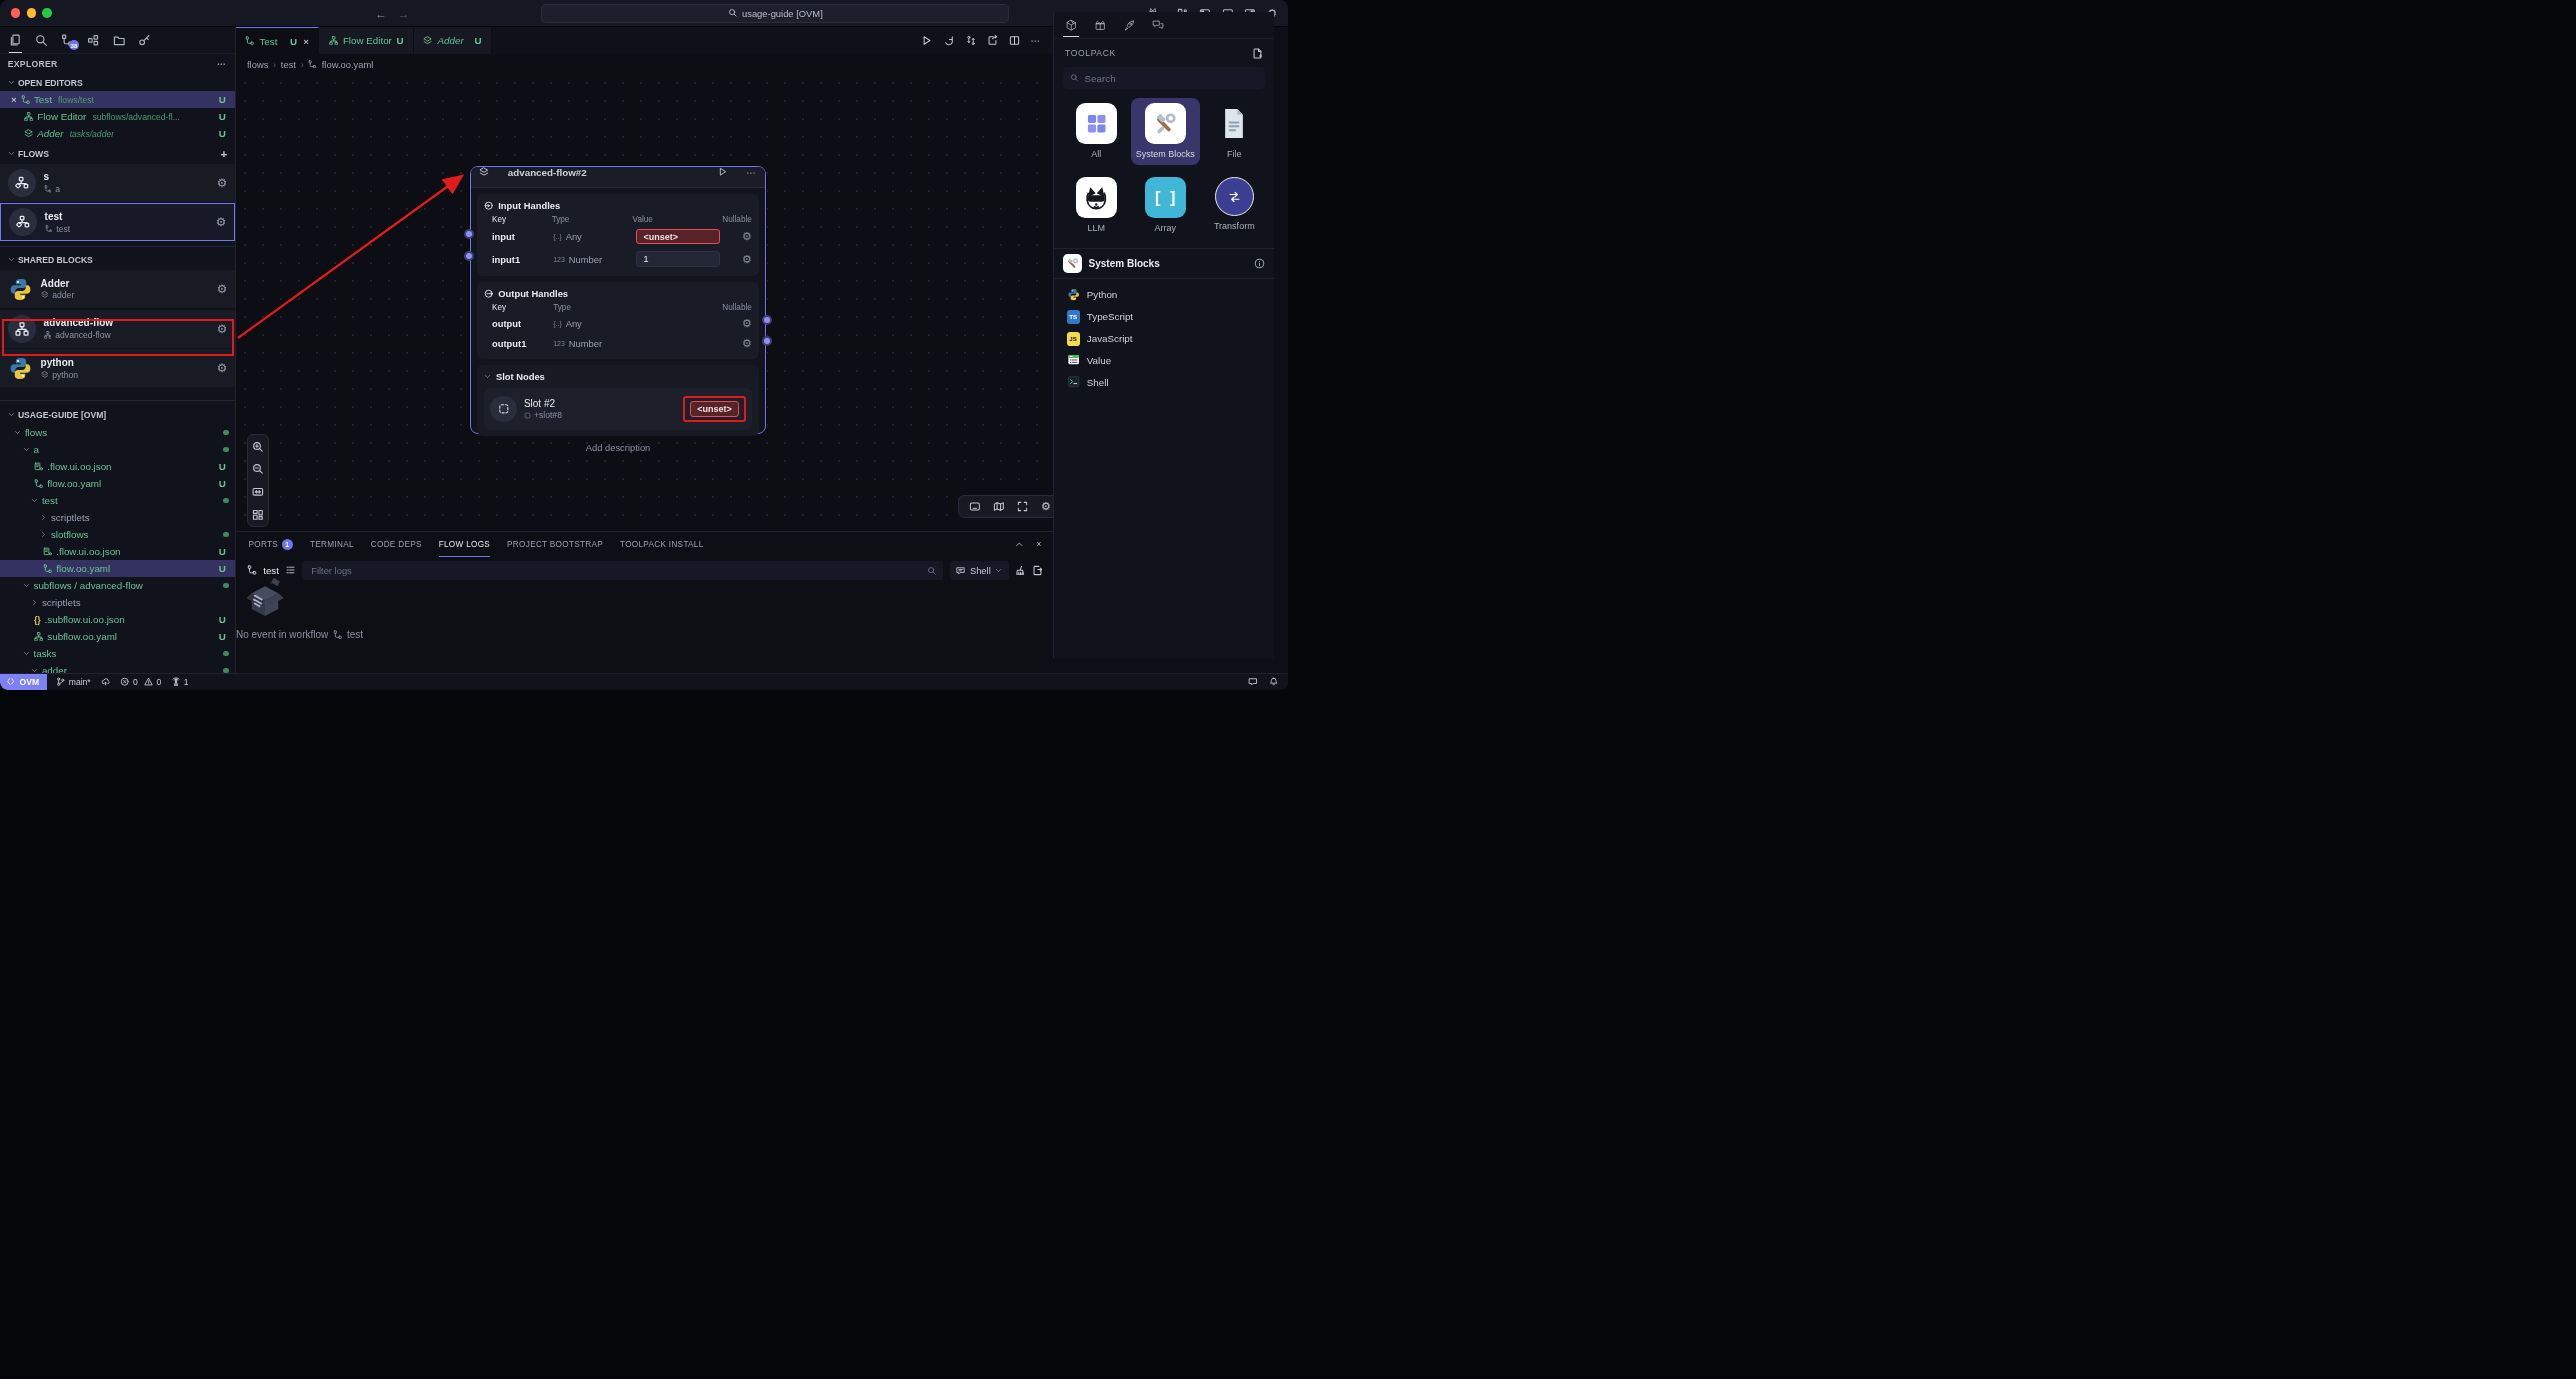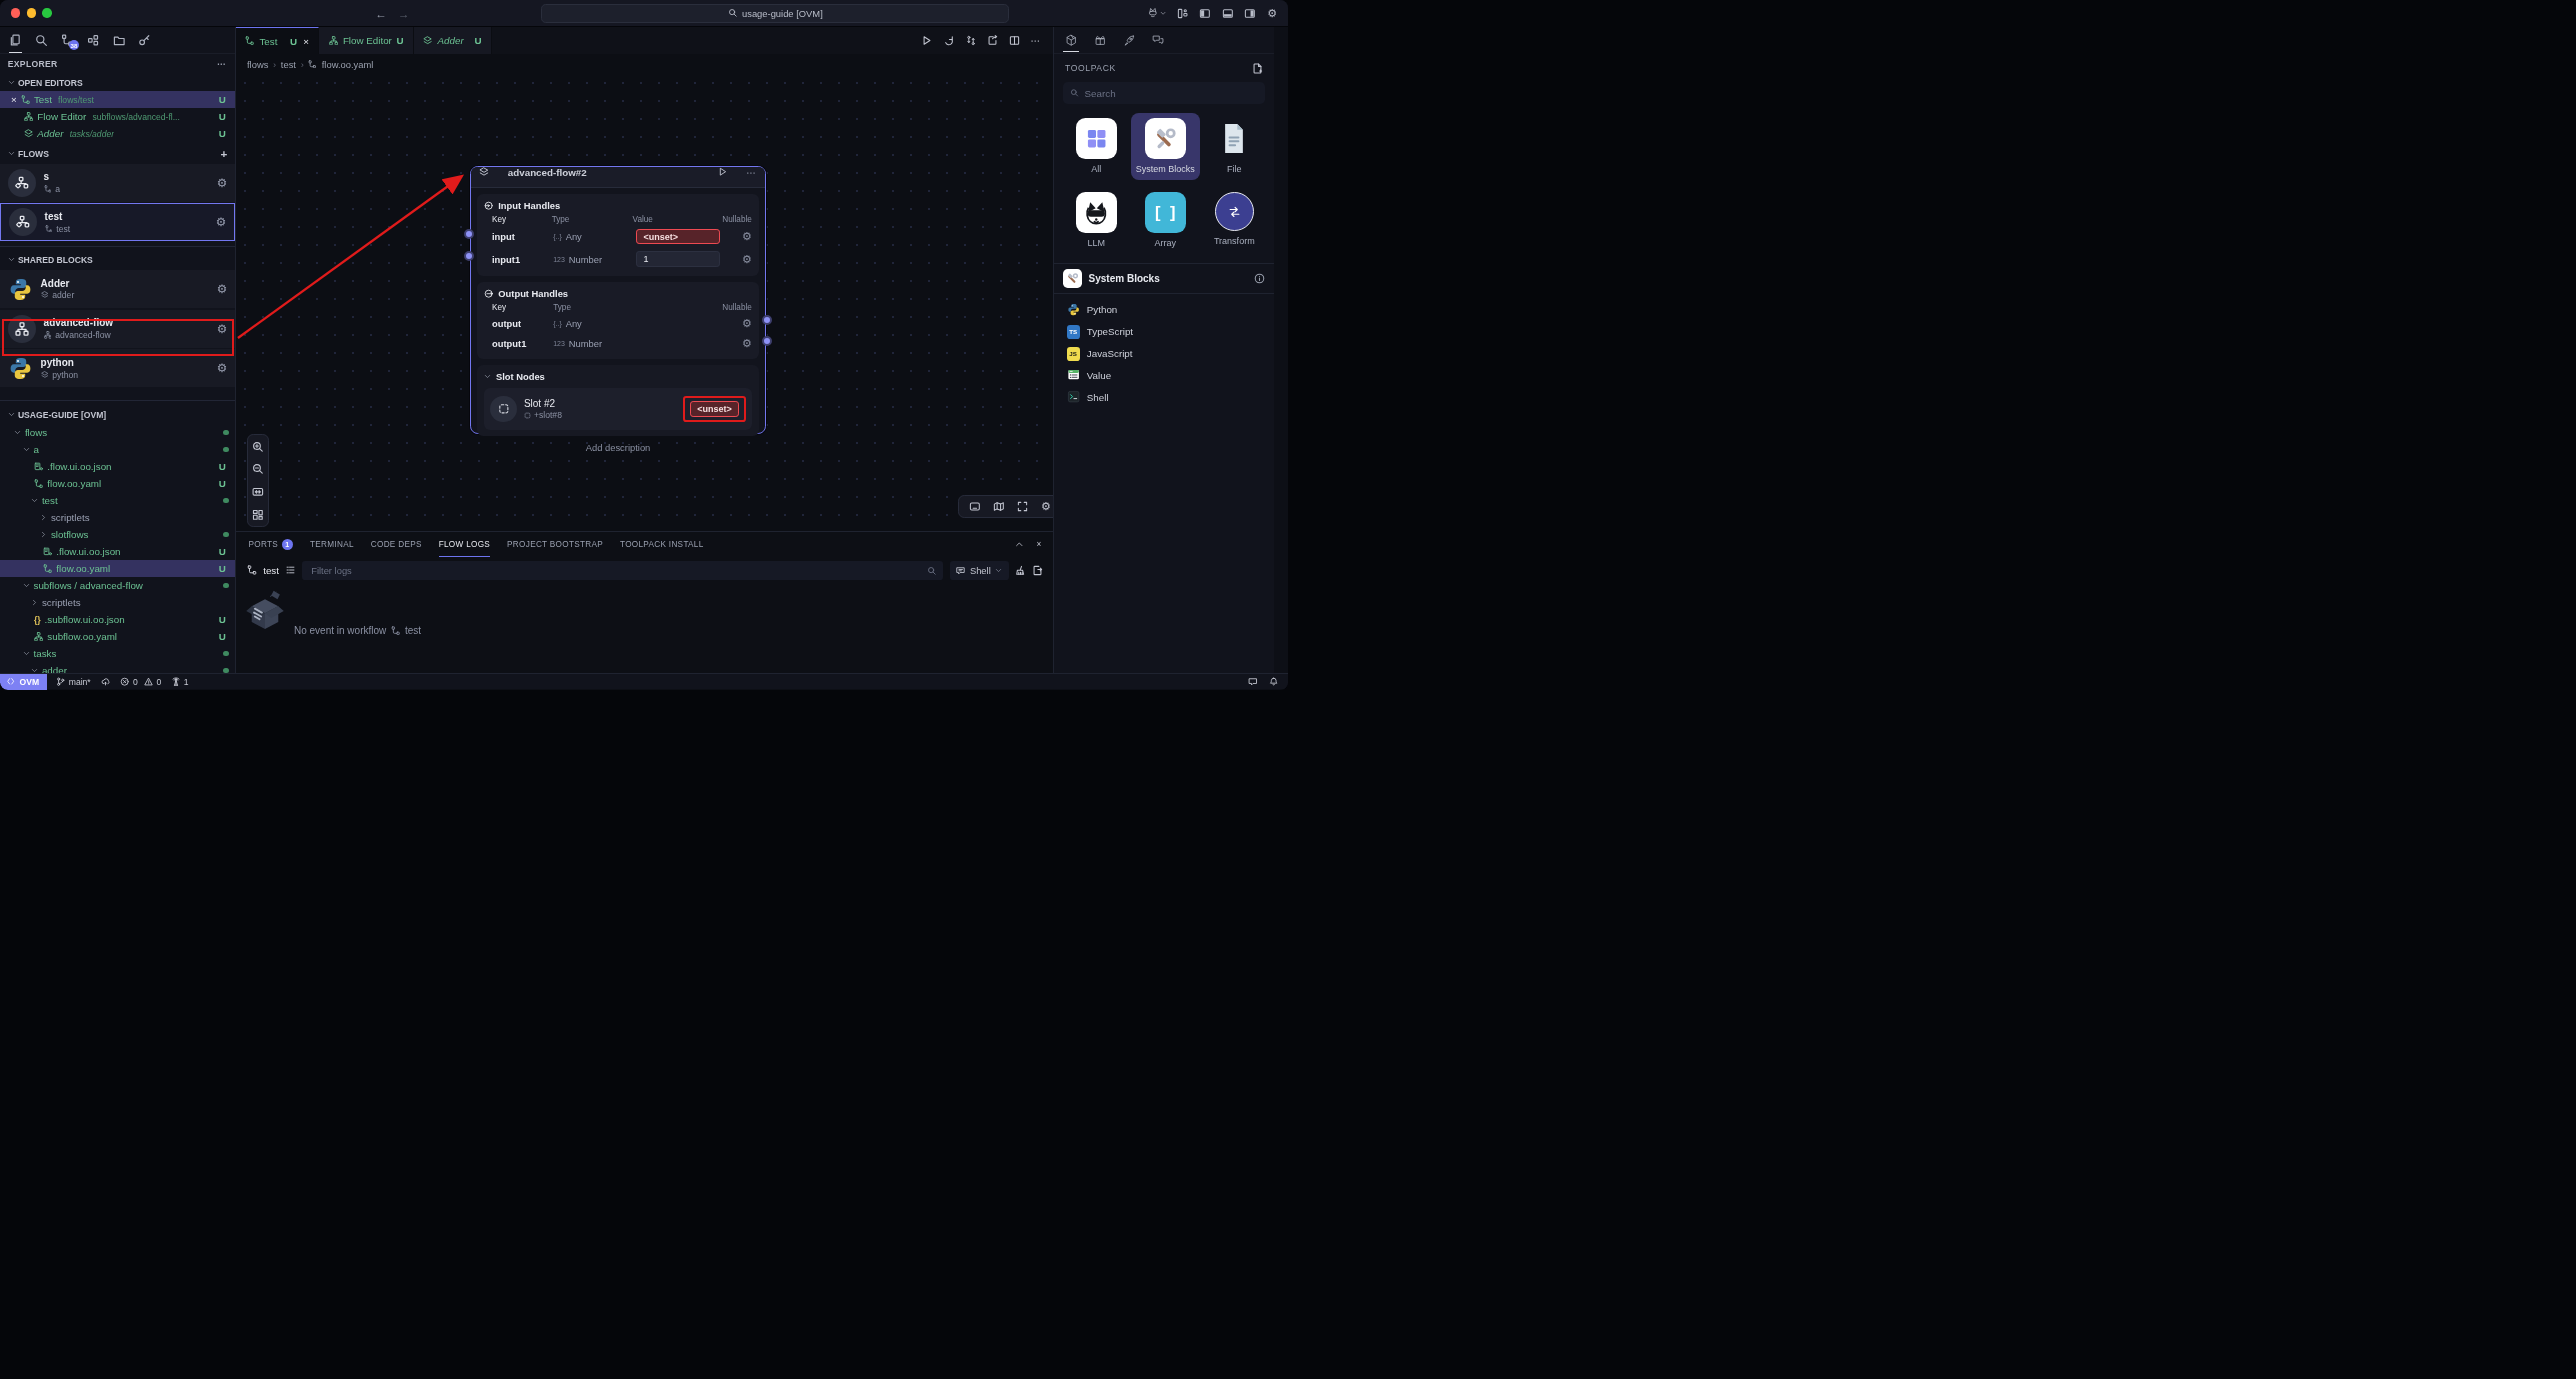--- a/index.html
+++ b/index.html
@@ -20,21 +20,21 @@
   #cmdcenter{width:468px;height:19px;background:#1d202c;border:0.8px solid #2a2e3c;border-radius:4.7px;
     display:flex;align-items:center;justify-content:center;color:#b9bdc9;gap:4.7px;font-size:9.4px}
   .tbicon{color:#b9bdc9;margin-left:11px}
 
   
   #statusbar{position:absolute;left:0;top:673px;width:1288px;height:16.4px;background:#11131c;
     border-top:0.8px solid #1f2330;display:flex;align-items:center;font-size:8.6px;color:#c7cad4}
   #sidebar{position:absolute;left:0;top:27px;width:236px;height:646px;background:#11131c;
     border-right:0.8px solid #1f2330;overflow:hidden}
   #center{position:absolute;left:236px;top:27px;width:818px;height:646px;background:#0c0e14}
-  #rightpanel{position:absolute;left:1053px;top:27px;width:221px;height:646px;background:#11131c;
+  #rightpanel{position:absolute;left:1053px;top:12px;width:221px;height:646px;background:#11131c;
     border-left:0.8px solid #1f2330}
 
   
   #activityrow{height:27px;display:flex;align-items:center;gap:13.3px;padding-left:9.4px;color:#aeb3c0;
     border-bottom:0.8px solid #1a1d28}
   .actv{position:relative;display:flex}
   .actv.active:after{content:"";position:absolute;left:0;right:0;bottom:-7px;height:1.6px;background:#d7dae2}
   .badge38{position:absolute;right:-5.5px;bottom:-3.9px;background:#6d74f0;color:#fff;border-radius:50%;
     width:10px;height:10px;font-size:6.2px;display:flex;align-items:center;justify-content:center;font-weight:bold}
   .sechead{display:flex;align-items:center;height:17px;padding:0 7.8px;font-weight:bold;font-size:8.6px;color:#c3c6d1;gap:3.1px}
@@ -107,21 +107,21 @@
   .bptab{display:flex;align-items:center;gap:3.9px;height:25px}
   .bptab.active{color:#e8eaf0;border-bottom:1.6px solid #6d74f0}
   .pbadge{background:#6d74f0;color:#fff;width:11px;height:11px;border-radius:50%;font-size:7px;
     display:flex;align-items:center;justify-content:center;font-weight:bold}
   #bptools{display:flex;align-items:center;height:26.5px;padding:0 11px;gap:6.2px}
   #filterlogs{flex:1;height:19.5px;background:#161925;border:0.8px solid #21253300;border-radius:3.1px;
     color:#d7dae2;padding:0 22px 0 7.8px;font-size:9.4px;outline:none}
   #filterlogs::placeholder{color:#6b7184}
   .evsel{height:19.5px;background:#161925;border-radius:3.1px;display:flex;align-items:center;gap:4.7px;
     padding:0 6.2px;color:#c3c6d1;font-size:9.4px}
-  #emptybox{position:absolute;left:0;right:0;top:54px;display:flex;flex-direction:row;align-items:flex-end;color:#6b7184}
+  #emptybox{position:absolute;left:0;right:0;top:41px;display:flex;flex-direction:column;align-items:flex-start;color:#6b7184}
   #emptytext{margin-top:6.2px;font-size:10px;color:#8b91a3;display:flex;align-items:center;gap:4.7px}
 
   
   #rp-icons{height:27px;display:flex;align-items:center;gap:16.4px;padding-left:11px;color:#aeb3c0;border-bottom:0.8px solid #1a1d28}
   .rptab{position:relative;display:flex}
   .rptab.active:after{content:"";position:absolute;left:-1.6px;right:-1.6px;bottom:-6.2px;height:1.6px;background:#d7dae2}
   #rp-head{display:flex;align-items:center;height:22px;padding:0 11px;color:#9aa0ae;font-size:8.6px;letter-spacing:0.6px;margin-top:3.1px}
   #rp-search{margin:3.1px 9.4px;height:22px;background:#161925;border-radius:4.7px;display:flex;align-items:center;gap:5.5px;padding:0 7px;color:#6b7184}
   #rp-search input{background:none;border:none;outline:none;color:#d7dae2;font-size:9.8px;width:100%}
   #rp-search input::placeholder{color:#6b7184}

